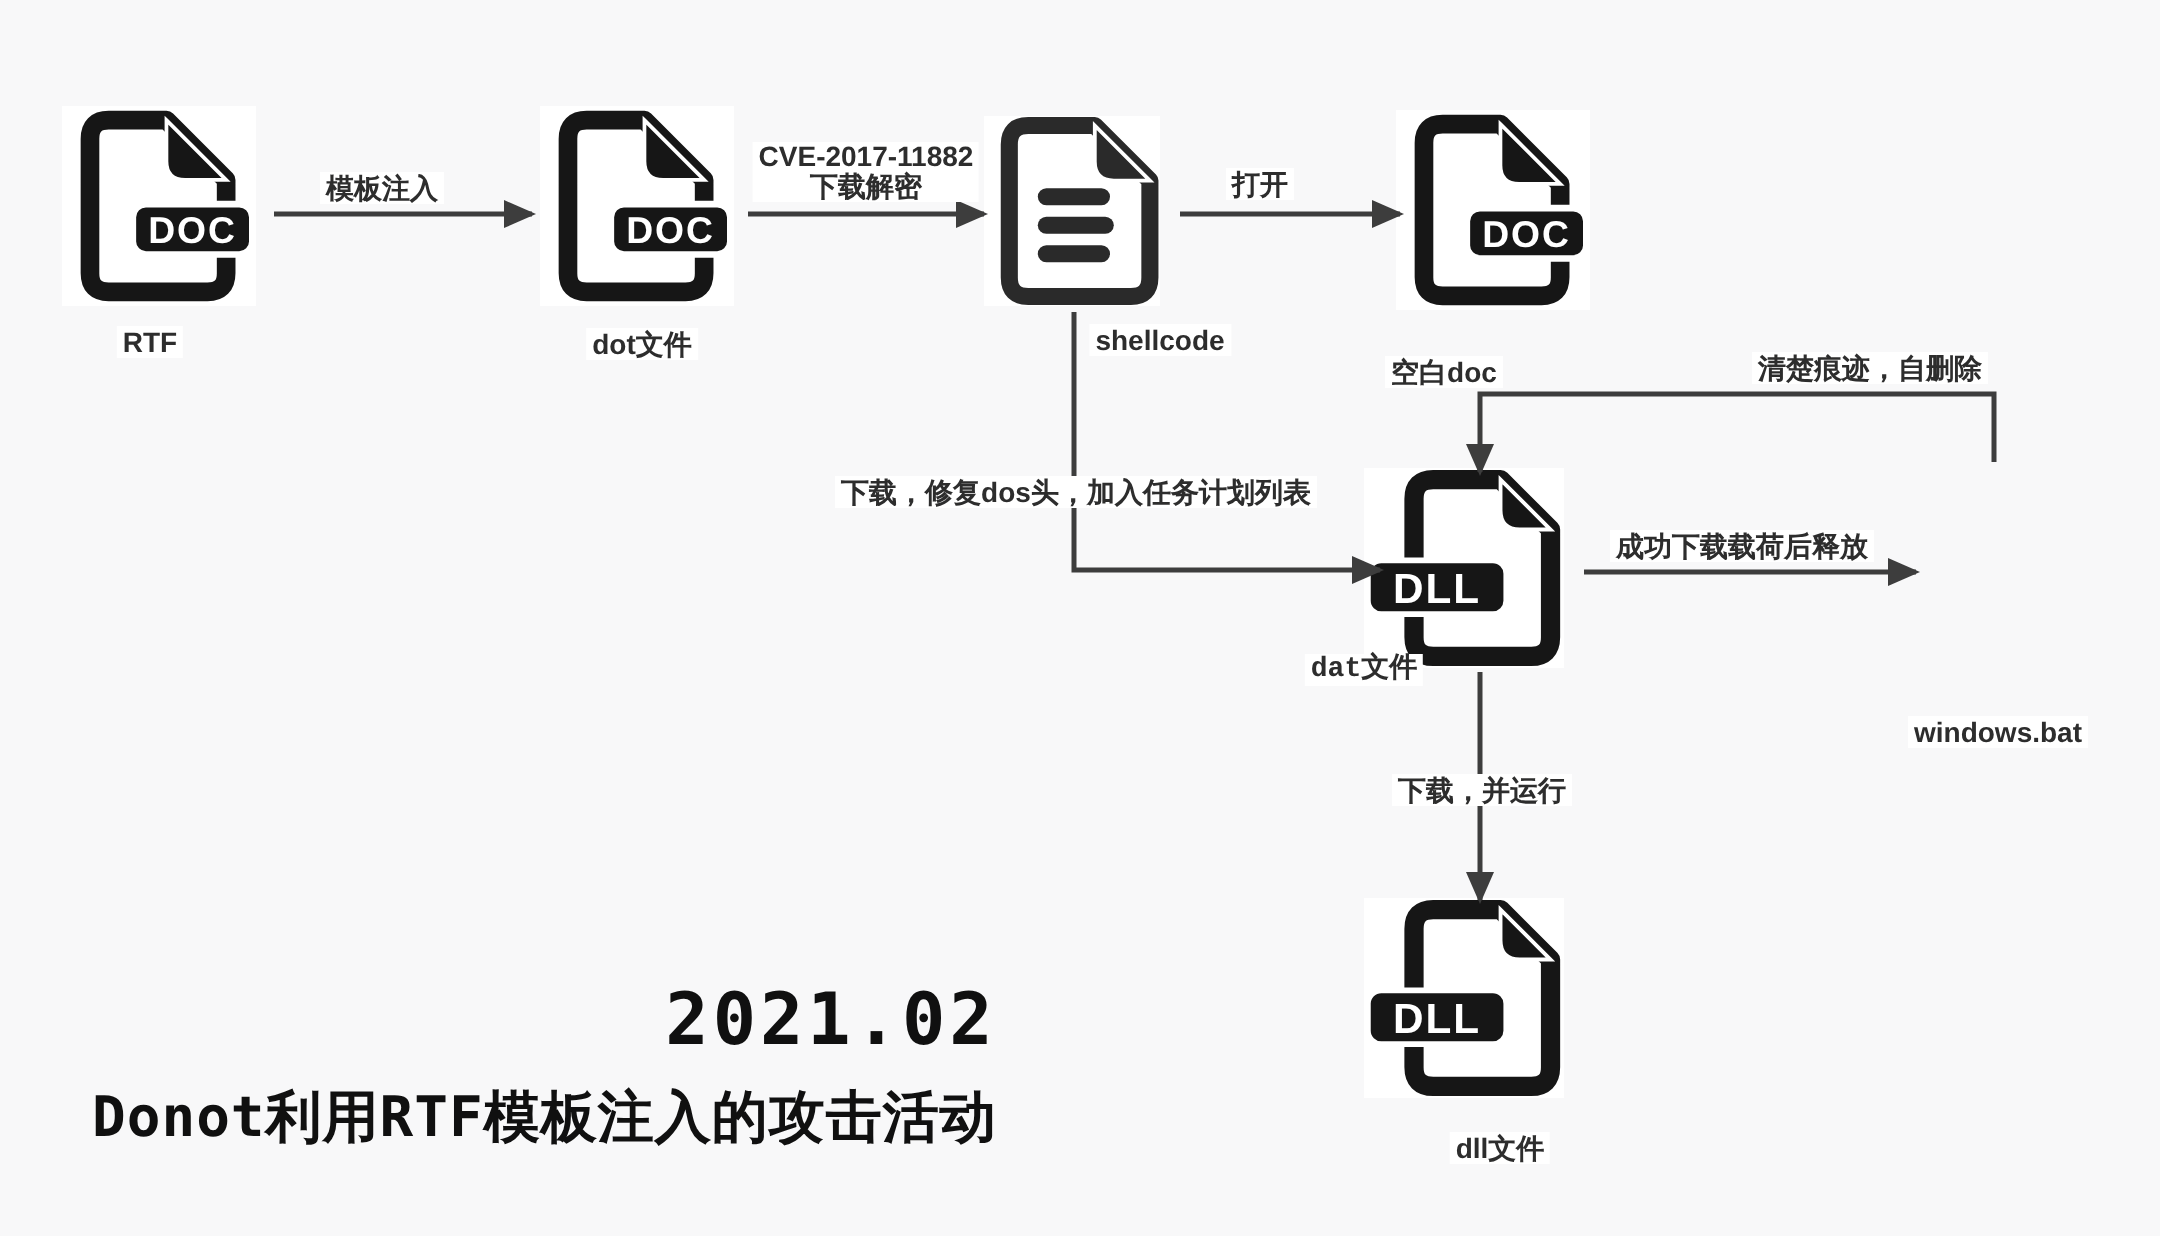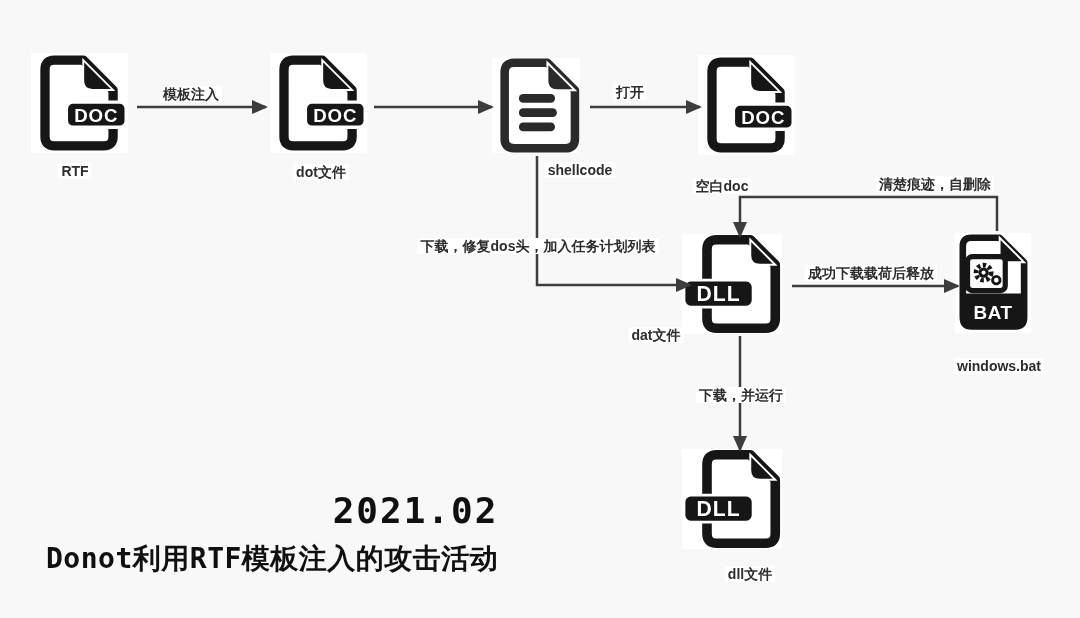--- a/index.html
+++ b/index.html
@@ -112,35 +112,20 @@
 
   <div class="node" style="left:682px; top:234px;">
     <svg width="100" height="100" viewBox="0 0 104 104">
       <path d="M36 6 H71 L97 32 V88 Q97 98 87 98 H36 Q26 98 26 88 V16 Q26 6 36 6 Z" fill="#fff" stroke="#161616" stroke-width="10" stroke-linejoin="round"></path>
       <path d="M71 6 L97 32 H81 Q71 32 71 22 Z" fill="#161616" stroke="#fff" stroke-width="2"></path>
       <rect x="2" y="48" width="72" height="28" rx="7" fill="#161616" stroke="#fff" stroke-width="3"></rect>
       <text class="badge-text" x="38" y="70" font-size="22" text-anchor="middle" letter-spacing="1">DLL</text>
     </svg>
   </div>
 
-  <div class="node" style="left:955px; top:233px;">
-    <svg width="76" height="100" viewBox="0 0 80 106">
-      <path d="M17 5 H47 L73 31 V89 Q73 99 64 99 H17 Q8 99 8 89 V14 Q8 5 17 5 Z" fill="#fff" stroke="#161616" stroke-width="7" stroke-linejoin="round"></path>
-      <path d="M47 5 L73 31 H56 Q47 31 47 22 Z" fill="#161616" stroke="#fff" stroke-width="2"></path>
-      <path d="M8 64 H73 V89 Q73 99 64 99 H17 Q8 99 8 89 Z" fill="#161616"></path>
-      <rect x="13" y="25" width="40" height="36" rx="5" fill="#fff" stroke="#161616" stroke-width="5.5"></rect>
-      <g>
-        <circle cx="30" cy="42" r="8" fill="none" stroke="#161616" stroke-width="5" stroke-dasharray="3.5 2.6"></circle>
-        <circle cx="30" cy="42" r="5.5" fill="#161616"></circle>
-        <circle cx="30" cy="42" r="2.2" fill="#fff"></circle>
-        <circle cx="43.5" cy="50" r="4" fill="#fff" stroke="#161616" stroke-width="3"></circle>
-      </g>
-      <text class="badge-text" x="40" y="91" font-size="20" text-anchor="middle" letter-spacing="0.5">BAT</text>
-    </svg>
-  </div>
 
   <div class="node" style="left:682px; top:449px;">
     <svg width="100" height="100" viewBox="0 0 104 104">
       <path d="M36 6 H71 L97 32 V88 Q97 98 87 98 H36 Q26 98 26 88 V16 Q26 6 36 6 Z" fill="#fff" stroke="#161616" stroke-width="10" stroke-linejoin="round"></path>
       <path d="M71 6 L97 32 H81 Q71 32 71 22 Z" fill="#161616" stroke="#fff" stroke-width="2"></path>
       <rect x="2" y="48" width="72" height="28" rx="7" fill="#161616" stroke="#fff" stroke-width="3"></rect>
       <text class="badge-text" x="38" y="70" font-size="22" text-anchor="middle" letter-spacing="1">DLL</text>
     </svg>
   </div>
 
@@ -156,25 +141,29 @@
     <polyline points="537,156 537,285 690,285" fill="none" stroke="#3d3d3d" stroke-width="2.5" marker-end="url(#ah)"></polyline>
     <polyline points="792,286 958,286" fill="none" stroke="#3d3d3d" stroke-width="2.5" marker-end="url(#ah)"></polyline>
     <polyline points="997,231 997,197 740,197 740,236" fill="none" stroke="#3d3d3d" stroke-width="2.5" marker-end="url(#ah)"></polyline>
     <polyline points="740,336 740,450" fill="none" stroke="#3d3d3d" stroke-width="2.5" marker-end="url(#ah)"></polyline>
   </svg>
 
   <div class="node-label" style="left:75px;  top:171px;">RTF</div>
   <div class="node-label" style="left:321px; top:172px;">dot文件</div>
   <div class="node-label" style="left:580px; top:170px;">shellcode</div>
   <div class="node-label" style="left:722px; top:170px;margin-top:16px;">空白doc</div>
-  <div class="node-label" style="left:656px; top:335px;">dat文件</div>
+  <div class="node-label" style="left:682px; top:335px;font-family:Liberation Mono, monospace;">dat文件</div>
   <div class="node-label" style="left:999px; top:366px;">windows.bat</div>
   <div class="node-label" style="left:750px; top:574px;">dll文件</div>
 
   <div class="edge-label" style="left:191px; top:94px;">模板注入</div>
+  <div class="edge-label two-line" style="left:433px; top:86px;">
+    <div>CVE-2017-11882</div>
+    <div>下载解密</div>
+  </div>
   <div class="edge-label" style="left:630px; top:92px;text-align:right;">打开</div>
   <div class="edge-label" style="left:538px; top:246px;">下载，修复dos头，加入任务计划列表</div>
   <div class="edge-label" style="left:871px; top:273px;">成功下载载荷后释放</div>
   <div class="edge-label" style="left:935px; top:184px;">清楚痕迹，自删除</div>
   <div class="edge-label" style="left:741px; top:395px;">下载，并运行</div>
 
   <div class="title-block">
     <div class="title-date">2021.02</div>
     <div class="title-name">Donot利用RTF模板注入的攻击活动</div>
   </div>

